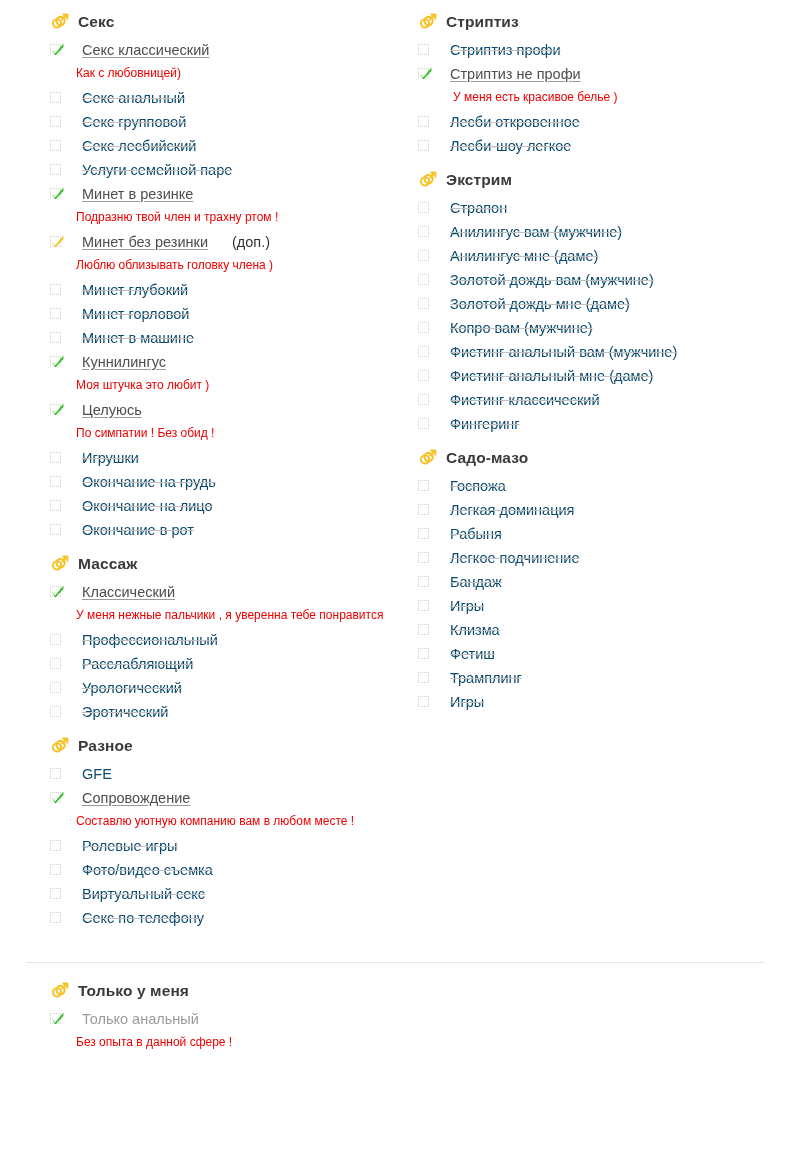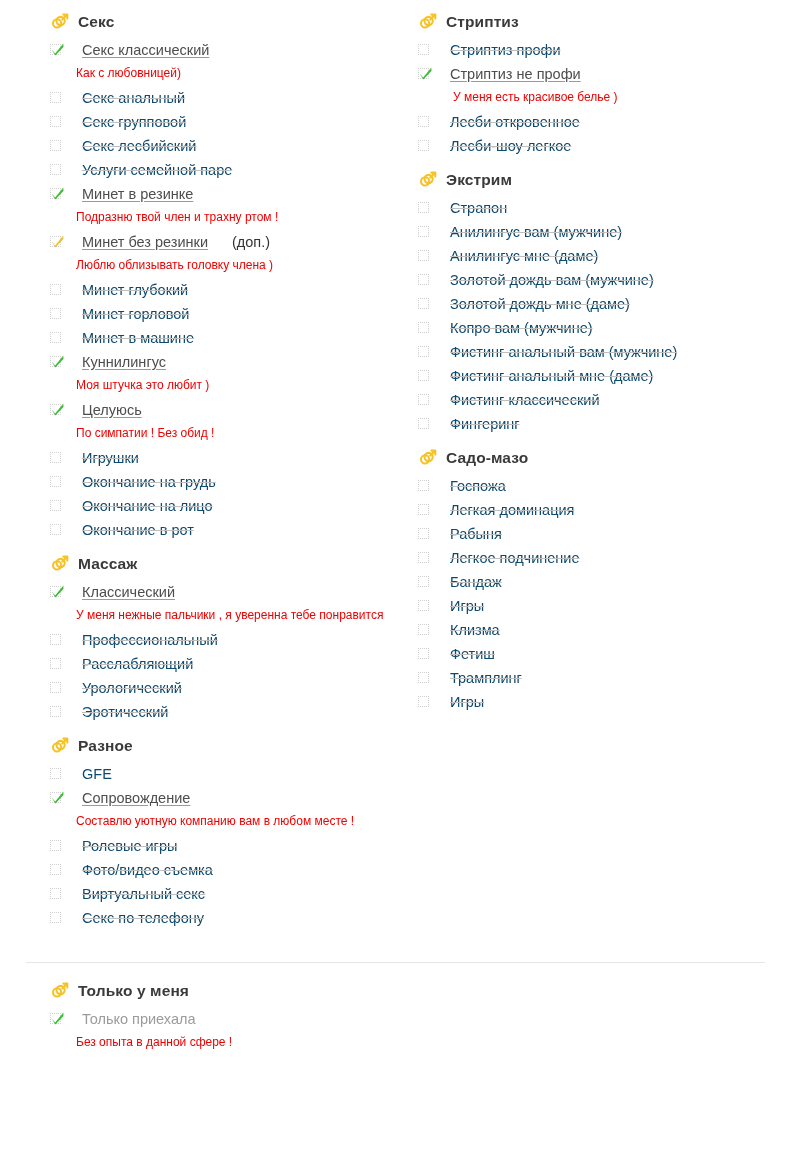--- a/index.html
+++ b/index.html
@@ -554,18 +554,18 @@
         </svg>
         <span class="section-title">Только у меня</span>
       </div>
       <div class="item">
         <span class="box">
           <span class="sq"></span>
           <svg viewBox="0 0 15 15" class="tick">
             <path d="M1.6 7.4 L5.2 11.6 L13.4 1.4 L13.4 5.0 L5.4 13.6 Z" fill="#37bf2f"></path>
           </svg>
         </span>
-        <span class="label on plain">Только приехала</span>
+        <span class="label on plain">Только анальный</span>
       </div>
       <div class="comment">Без опыта в данной сфере !</div>
     </div>
 
 </div>
 
 </body></html>

